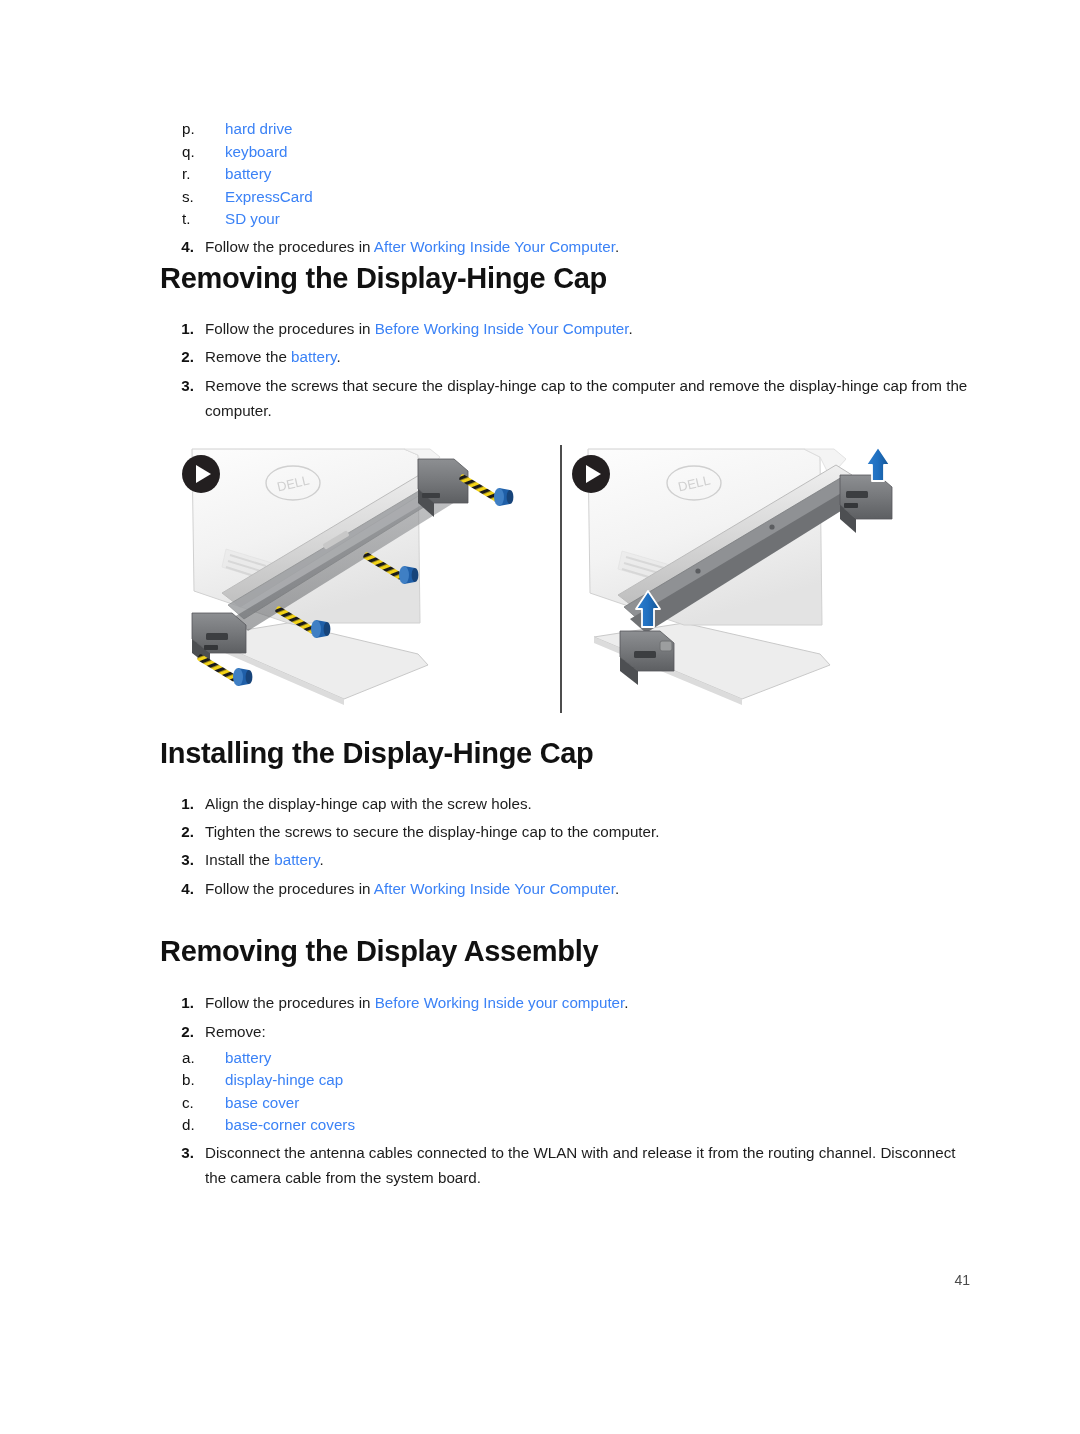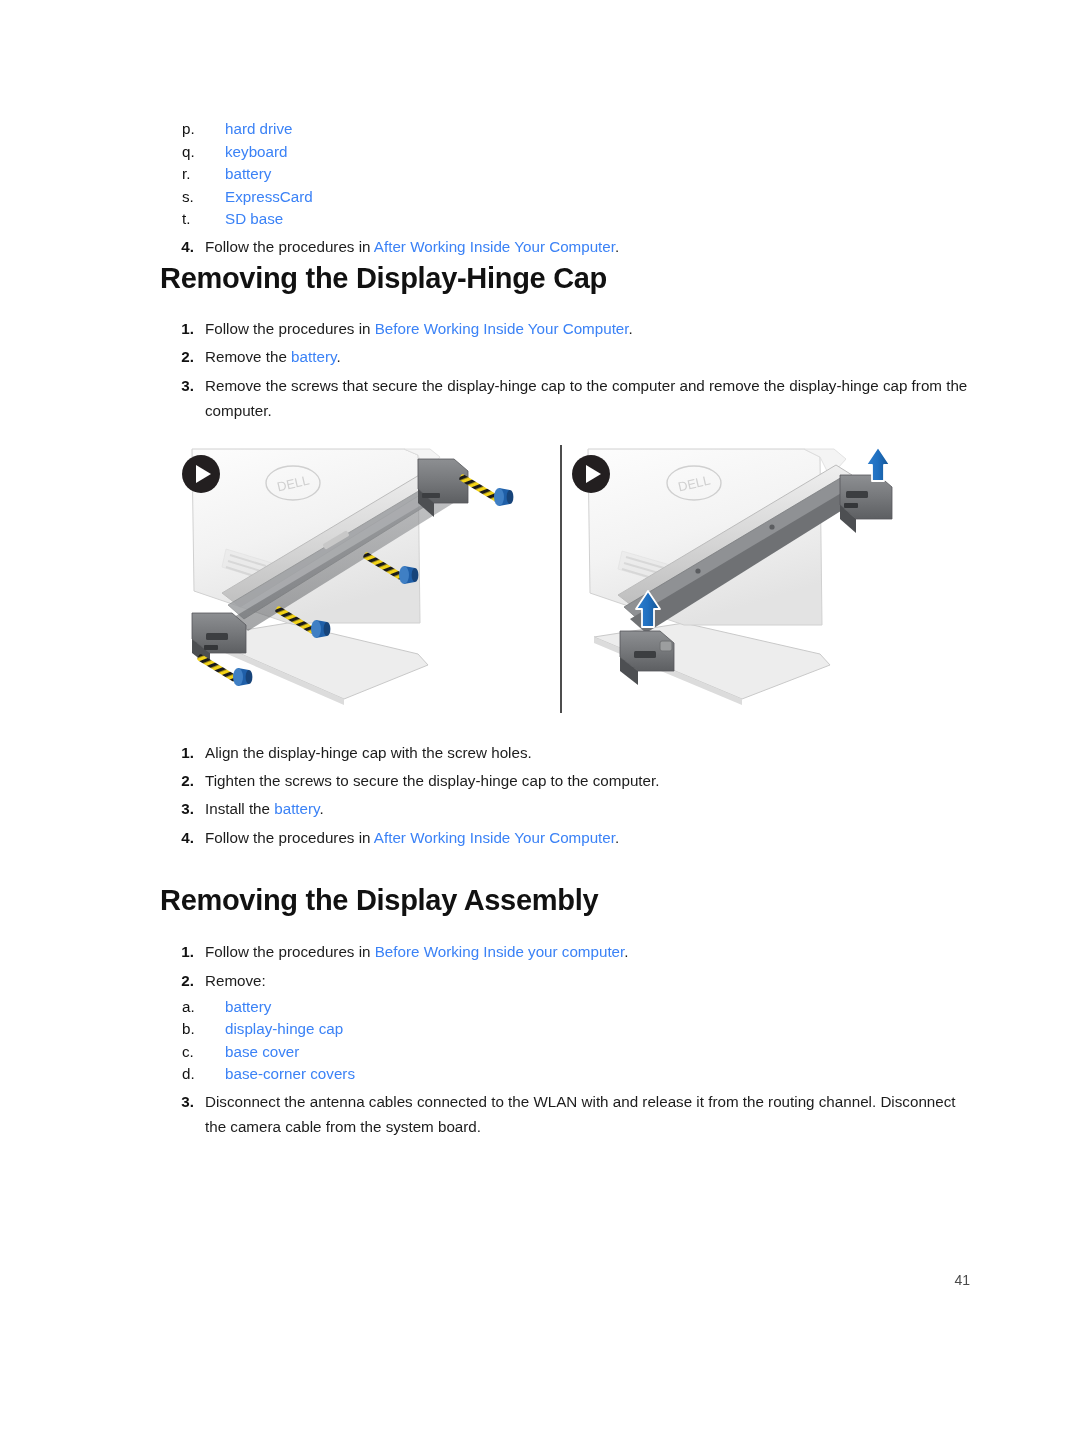--- a/index.html
+++ b/index.html
@@ -162,21 +162,21 @@
       <li class="sub">
         <span class="marker">r.</span>
         <span class="doclink">battery</span>
       </li>
       <li class="sub">
         <span class="marker">s.</span>
         <span class="doclink">ExpressCard</span>
       </li>
       <li class="sub">
         <span class="marker">t.</span>
-        <span class="doclink">SD base</span>
+        <span class="doclink">SD your</span>
       </li>
     </ol>
 
     <ol class="steps" style="margin-top:3px">
       <li class="step">
         <span class="marker">4.</span>
         <span class="step-body"><span>Follow the procedures in </span><span class="doclink">After Working Inside Your Computer</span><span>.</span></span>
       </li>
     </ol>
 
@@ -373,20 +373,21 @@
           </g>
           <g transform="translate(66,150)">
             <path d="M10 0 L22 18 L16 18 L16 36 L4 36 L4 18 L-2 18 Z" fill="url(#arrowG)" stroke="#ffffff" stroke-width="1.8" stroke-linejoin="round"></path>
           </g>
         </svg>
 
         <div class="play-badge" style="left:0px; top:14px;"></div>
       </div>
     </div>
 
+    <h2 class="section-heading" style="margin-top:18px">Installing the Display-Hinge Cap</h2>
 
     <ol class="steps" style="margin-top:21px">
       <li class="step">
         <span class="marker">1.</span>
         <span class="step-body">Align the display-hinge cap with the screw holes.</span>
       </li>
       <li class="step">
         <span class="marker">2.</span>
         <span class="step-body">Tighten the screws to secure the display-hinge cap to the computer.</span>
       </li>

